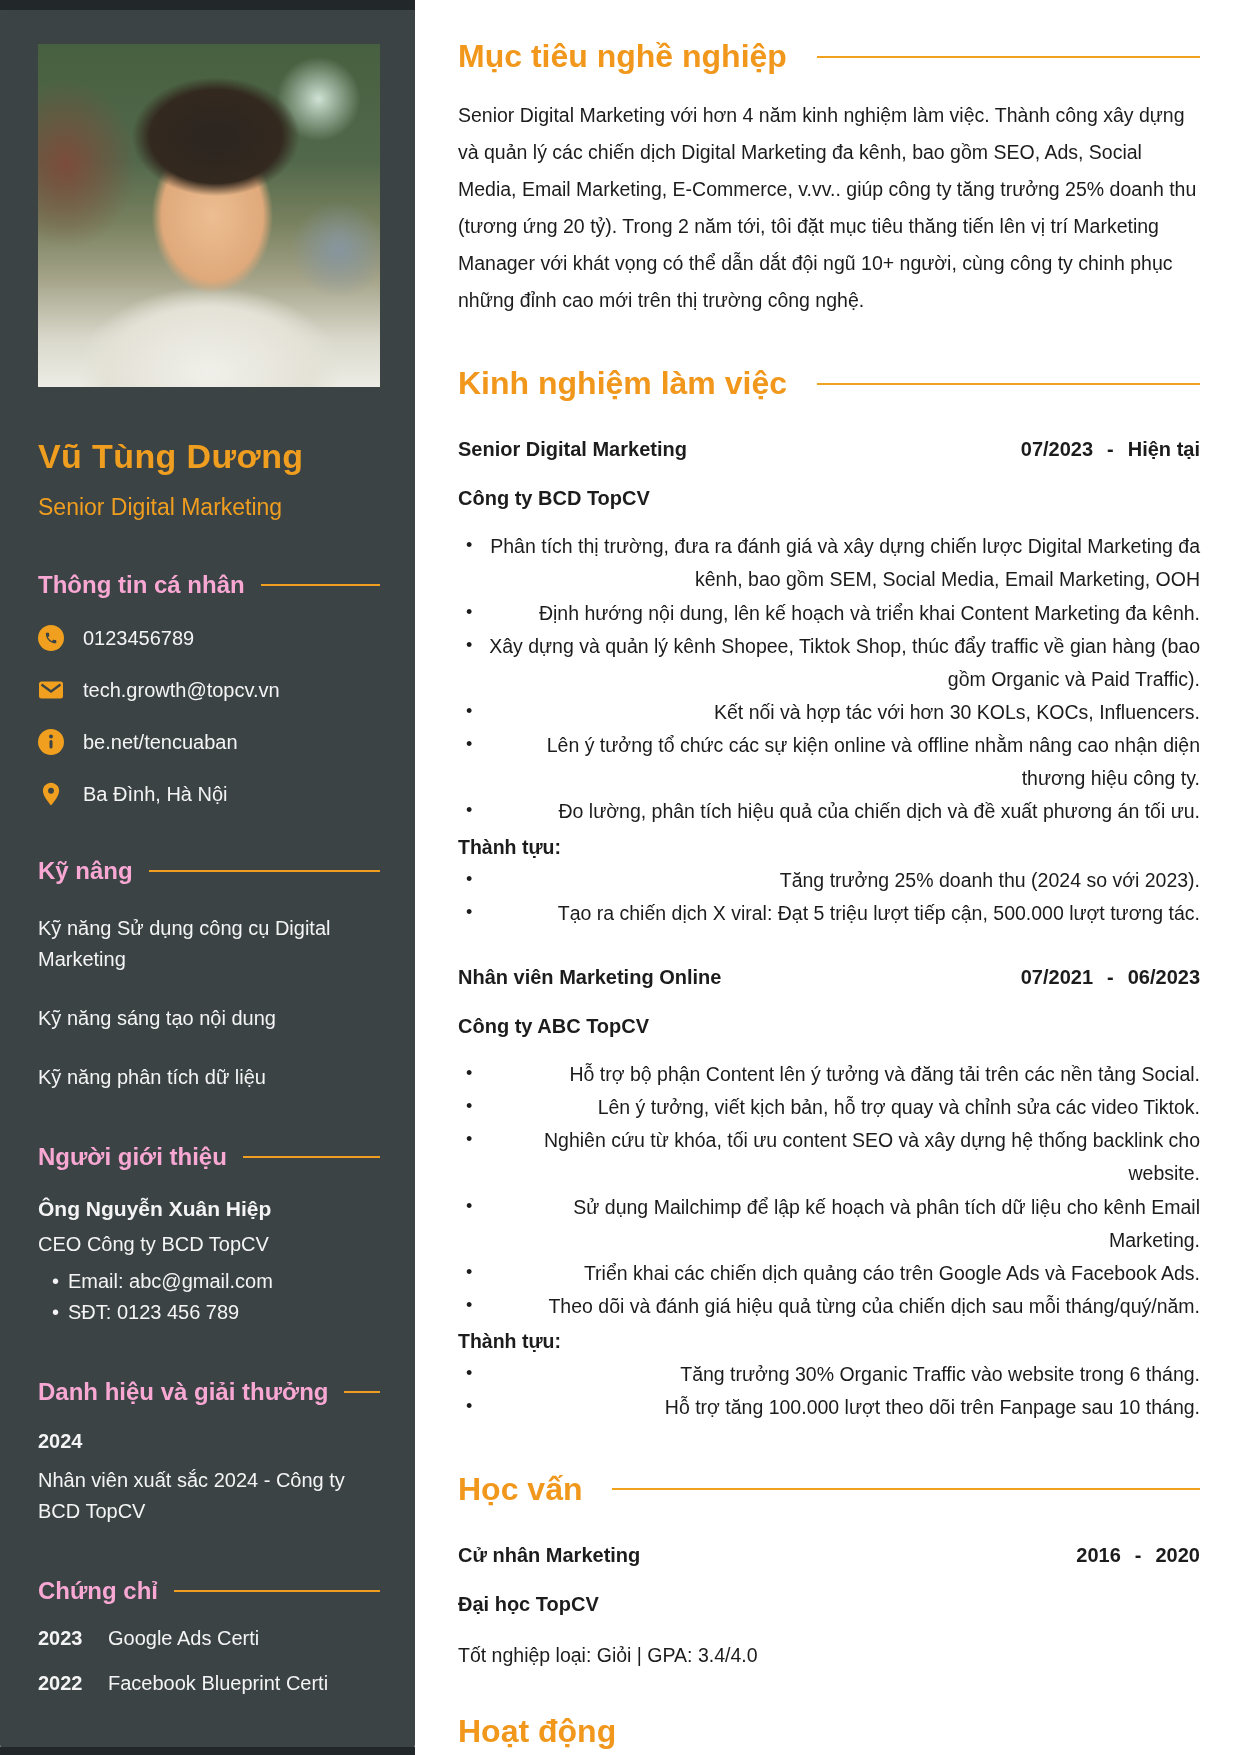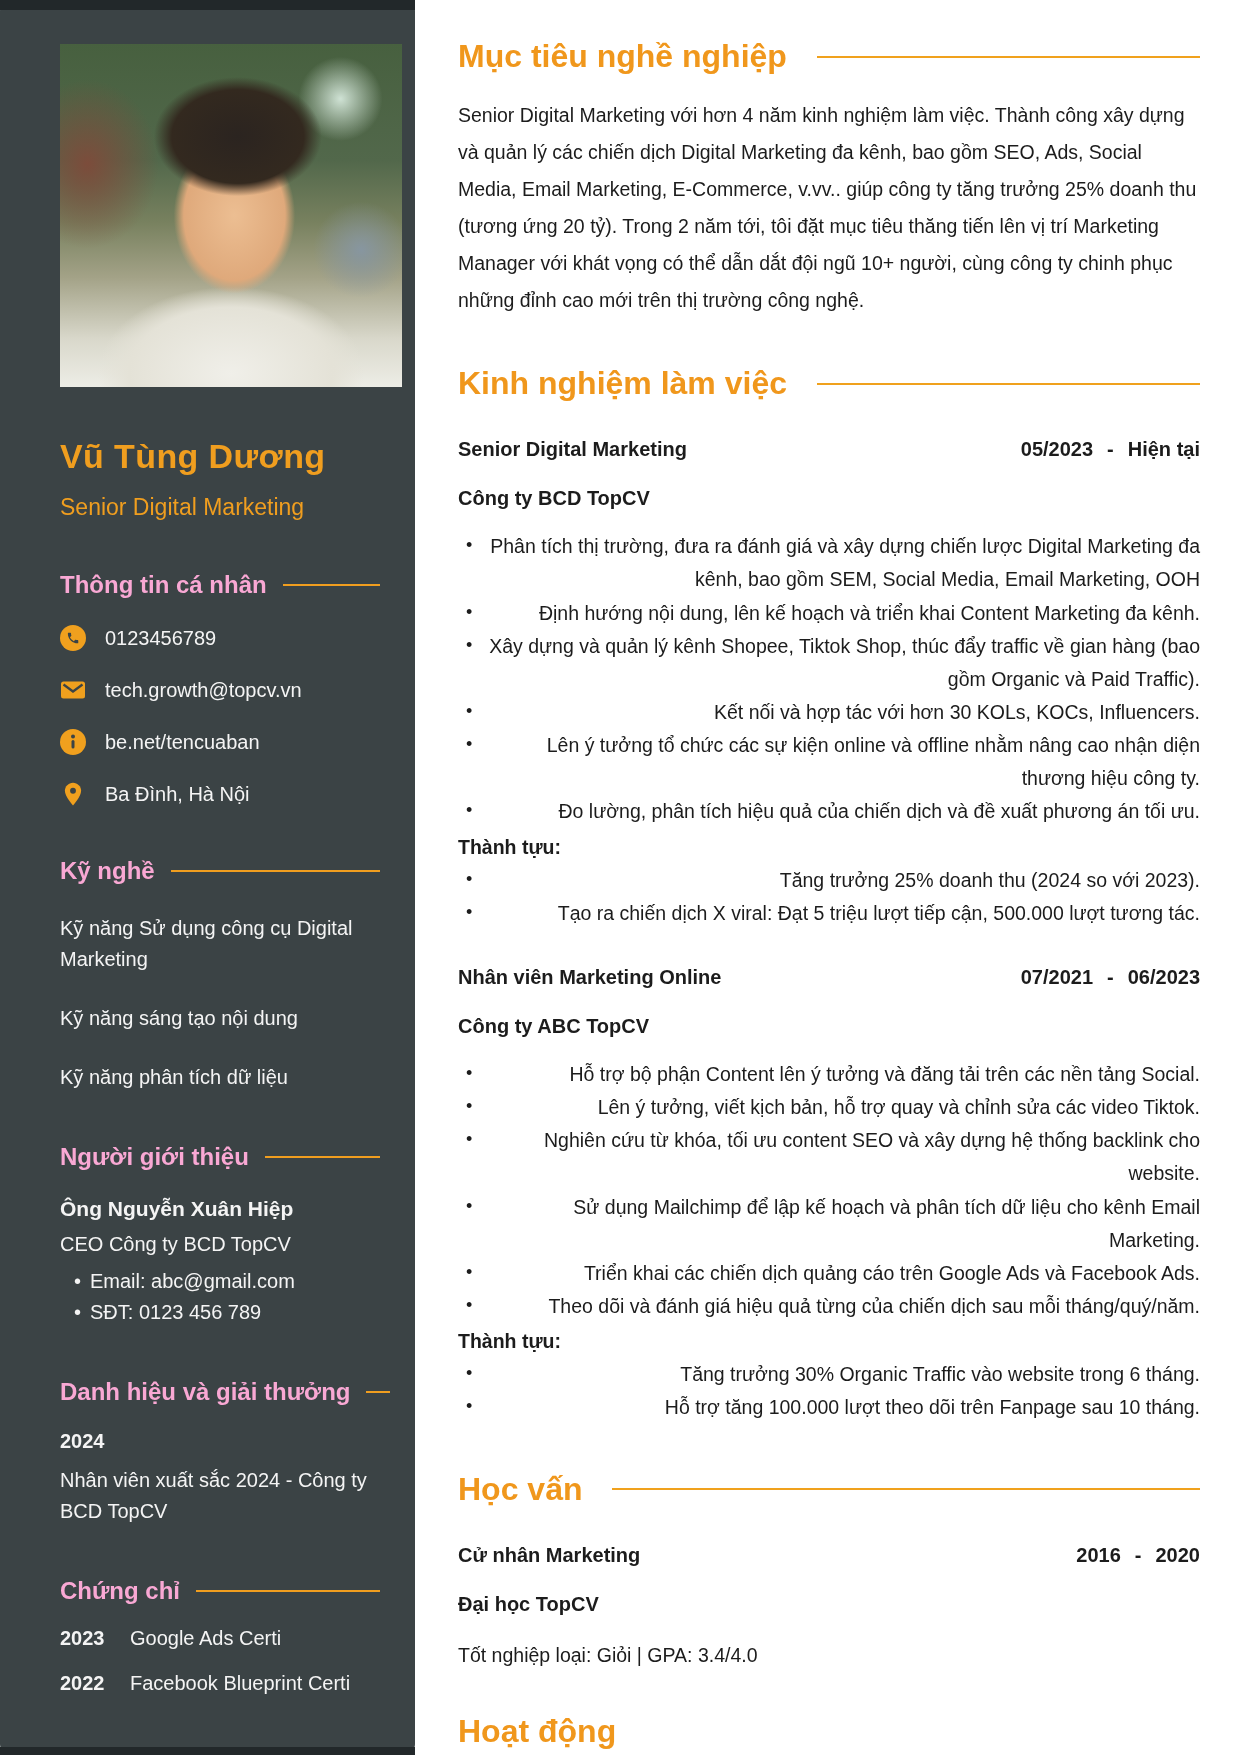--- a/index.html
+++ b/index.html
@@ -1,21 +1,21 @@
 <!DOCTYPE html>
 <html lang="vi"><head>
 <meta charset="utf-8">
 <style>
   html,body{margin:0;padding:0;}
   body{width:1240px;font-family:"Liberation Sans",sans-serif;background:#fff;}
   .page{width:1240px;height:1755px;display:flex;background:#fff;overflow:hidden;}
 
   
   .sidebar{width:415px;min-width:415px;box-sizing:border-box;background:#3b4345;color:#f4f4f4;
-           padding:0 35px 0 60px;position:relative;border-radius:11px;}
+           padding:0 35px 0 38px;position:relative;border-radius:11px;}
   .sidebar::before{content:"";position:absolute;left:0;top:0;width:100%;height:10px;background:#22282a;}
   .sidebar::after{content:"";position:absolute;left:0;bottom:0;width:100%;height:8px;background:#22282a;}
   .photo{margin-top:44px;width:342px;height:343px;
     background:
       radial-gradient(ellipse 120px 85px at 52% 27%, #2b2420 0%, #33291f 55%, rgba(43,36,32,0) 70%),
       radial-gradient(ellipse 92px 118px at 51% 50%, #ecbe92 0%, #dfa97b 55%, rgba(223,169,123,0) 66%),
       radial-gradient(ellipse 185px 120px at 50% 96%, #f0efe9 0%, #e4e2d7 55%, rgba(228,226,215,0) 72%),
       radial-gradient(70px 70px at 82% 16%, #cfe2d4 0%, rgba(207,226,212,0) 60%),
       radial-gradient(110px 130px at 8% 35%, #7c4c3b 0%, rgba(124,76,59,0) 65%),
       radial-gradient(80px 80px at 88% 60%, #8796a0 0%, rgba(135,150,160,0) 60%),
@@ -96,21 +96,21 @@
         <svg class="ico" viewBox="0 0 24 24">
           <path fill="#f0a01e" d="M12 1.5C7.85 1.5 4.5 4.85 4.5 9c0 5.6 7.5 13.5 7.5 13.5S19.5 14.6 19.5 9c0-4.15-3.35-7.5-7.5-7.5z"></path>
           <circle cx="12" cy="9" r="2.7" fill="#3b4345"></circle>
         </svg>
         <span>Ba Đình, Hà Nội</span>
       </div>
     </div>
 
     <div class="side-section">
       <div class="side-heading">
-        <span>Kỹ nghề</span>
+        <span>Kỹ nâng</span>
         <span class="rule"></span>
       </div>
       <div class="skill-item">Kỹ năng Sử dụng công cụ Digital Marketing</div>
       <div class="skill-item">Kỹ năng sáng tạo nội dung</div>
       <div class="skill-item">Kỹ năng phân tích dữ liệu</div>
     </div>
 
     <div class="side-section">
       <div class="side-heading">
         <span>Người giới thiệu</span>
@@ -170,21 +170,21 @@
     <section class="sect">
       <h2 class="main-heading" style="margin:0;">
         <span>Kinh nghiệm làm việc</span>
         <span class="rule"></span>
       </h2>
 
       <div>
         <div class="row-head">
           <span class="r-title">Senior Digital Marketing</span>
           <span class="dates">
-            <span>05/2023</span>
+            <span>07/2023</span>
             <span>-</span>
             <span>Hiện tại</span>
           </span>
         </div>
         <div class="company">Công ty BCD TopCV</div>
         <ul class="bullets">
             <li>Phân tích thị trường, đưa ra đánh giá và xây dựng chiến lược Digital Marketing đa kênh, bao gồm SEM, Social Media, Email Marketing, OOH</li>
             <li>Định hướng nội dung, lên kế hoạch và triển khai Content Marketing đa kênh.</li>
             <li>Xây dựng và quản lý kênh Shopee, Tiktok Shop, thúc đẩy traffic về gian hàng (bao gồm Organic và Paid Traffic).</li>
             <li>Kết nối và hợp tác với hơn 30 KOLs, KOCs, Influencers.</li>

